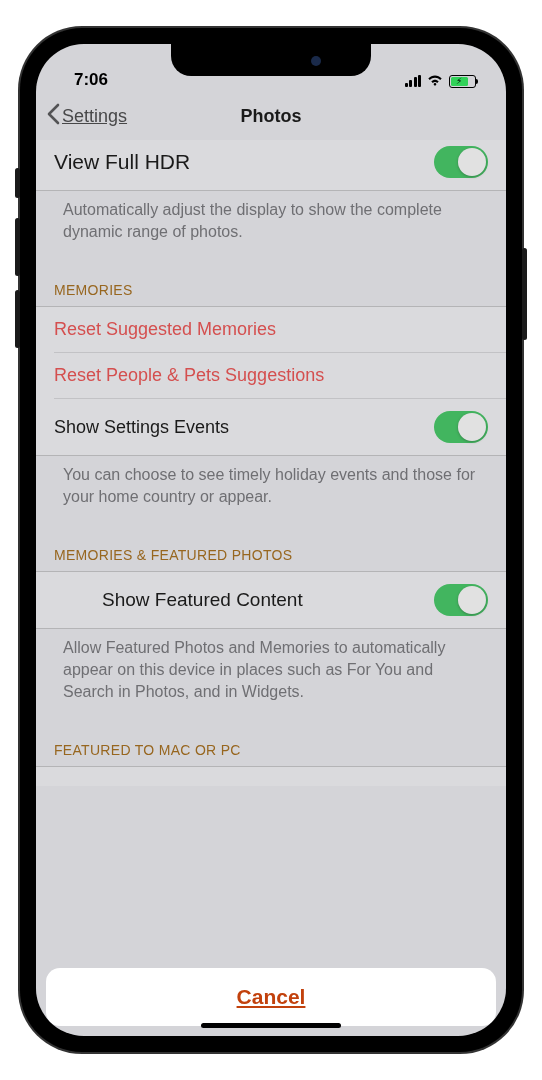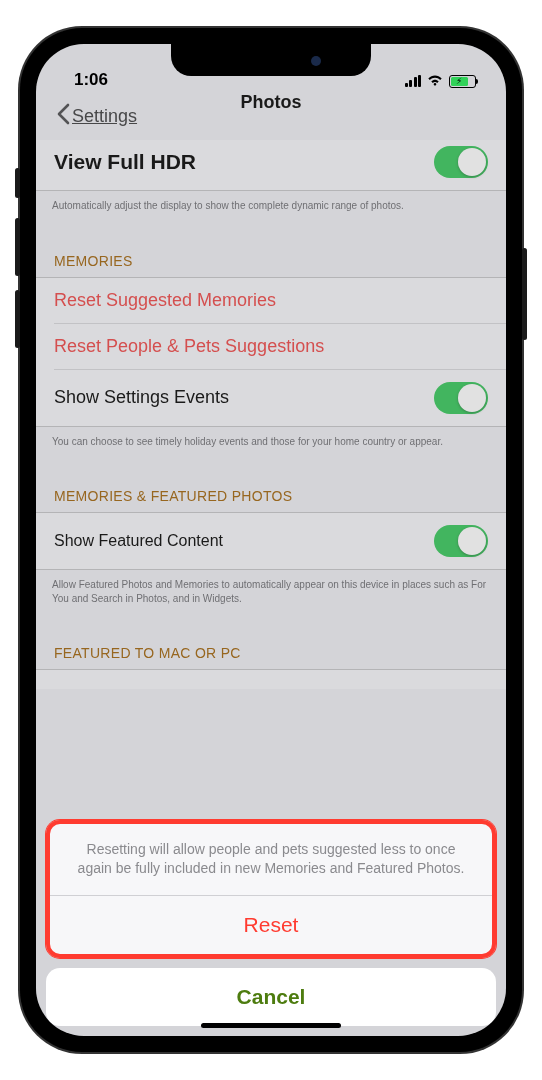--- a/index.html
+++ b/index.html
@@ -80,38 +80,39 @@
       width: 27px; height: 13px; border: 1.5px solid #000; border-radius: 3px; position: relative;
       display: flex; align-items: center; padding: 1px;
     }
     .battery::after { content:""; position:absolute; right:-3px; top:3.5px; width:2px; height:5px; background:#000; border-radius:0 2px 2px 0;}
     .battery-fill { height:100%; width:72%; background:#30d158; border-radius:1.5px; position: relative;}
     .bolt { position: absolute; left: 50%; top: 50%; transform: translate(-50%,-50%); font-size: 9px; color: #000; }
     
     .nav {
       height: 48px;
       display: flex;
-      padding: 0 20px;
+      align-items: center;
+      padding: 0 10px;
       position: relative;
       z-index: 3;
     }
     .back { display: flex; align-items: center; gap: 2px; color: #444; }
     .back-chevron svg { width: 14px; height: 22px; }
     .back-label { font-size: 18px; text-decoration: underline; color: #3a3a3c; }
     .nav-title { position: absolute; left:0; right:0; text-align: center; font-size: 18px; font-weight: 600; color: #000; pointer-events: none;}
     
     .content { position: relative; padding: 0; z-index: 3; }
     .group { border-top: 0.5px solid #c6c6c8; border-bottom: 0.5px solid #c6c6c8; background: #f7f7fa; }
     .row {
       display: flex; align-items: center; justify-content: space-between;
       padding: 12px 18px; font-size: 18px; background: #f7f7fa;
     }
     .row-sep { border-top: 0.5px solid #d8d8dc; margin-left: 18px; }
     .link-row { color: #ef4444; font-weight: 500; }
-    .footer-text { padding: 8px 16px 18px; font-size: 10px; color: #6d6d72; line-height: 1.35; }
+    .footer-text { padding: 8px 27px 18px; font-size: 16px; color: #6d6d72; line-height: 1.35; }
     .header-text { padding: 22px 18px 8px; font-size: 14px; color: #a16207; letter-spacing: 0.3px; }
     .toggle {
       width: 54px; height: 32px; background: #34c759; border-radius: 16px; position: relative; flex-shrink: 0;
     }
     .toggle::after {
       content:""; position:absolute; right:2px; top:2px; width:28px; height:28px; background:#fff; border-radius:50%; box-shadow: 0 1px 3px rgba(0,0,0,.3);
     }
     .row-label { color: #000; }
     
     .partial-row { height: 20px; background: #f7f7fa; border-top: 0.5px solid #c6c6c8; }
@@ -143,21 +144,22 @@
       color: #ff3b30;
     }
     .sheet-cancel {
       margin-top: 10px;
       background: #fff;
       border-radius: 14px;
       padding: 17px;
       text-align: center;
       font-size: 21px;
       font-weight: 600;
-      color: #4d7c0f;
+      color: #c2410c;
+      text-decoration: underline;
     }
     .home-indicator {
       position: absolute;
       bottom: 8px;
       left: 50%;
       transform: translateX(-50%);
       width: 140px;
       height: 5px;
       background: #000;
       border-radius: 3px;
@@ -170,21 +172,21 @@
 <div class="device-frame">
   <div class="side-btn silence"></div>
   <div class="side-btn vol-up"></div>
   <div class="side-btn vol-down"></div>
   <div class="side-btn power"></div>
 
   <div class="screen">
     <div class="notch"></div>
 
     <div class="status-bar">
-      <div class="status-left">1:06</div>
+      <div class="status-left">7:06</div>
       <div class="status-right">
         <div class="signal">
           <div class="signal-bar" style="height:4px"></div>
           <div class="signal-bar" style="height:7px"></div>
           <div class="signal-bar" style="height:10px"></div>
           <div class="signal-bar" style="height:12px"></div>
         </div>
         <span class="wifi-icon">
           <svg viewBox="0 0 18 14">
               <path d="M9 13.5c.7 0 1.3-.6 1.3-1.3S9.7 10.9 9 10.9s-1.3.6-1.3 1.3.6 1.3 1.3 1.3zm-3.7-4l1.5 1.5c.6-.6 1.4-.9 2.2-.9s1.6.3 2.2.9l1.5-1.5C11.5 8.3 10.3 7.8 9 7.8s-2.5.5-3.7 1.7zm-3-3l1.5 1.5C5.3 6.5 7 5.8 9 5.8s3.7.7 5.2 2.2l1.5-1.5C13.8 4.6 11.5 3.6 9 3.6S4.2 4.6 2.3 6.5z" fill="#000"></path>
@@ -206,21 +208,21 @@
             </svg>
         </span>
         <span class="back-label">Settings</span>
       </div>
       <div class="nav-title">Photos</div>
     </div>
 
     <div class="content">
 
       <div class="group" style="border-top:none;">
-        <div class="row" style="font-size:21px; font-weight:700; padding-top:6px;justify-content:space-between;">
+        <div class="row" style="font-size:21px; font-weight:400; padding-top:6px;justify-content:space-between;">
           <span class="row-label">View Full HDR</span>
           <div class="toggle"></div>
         </div>
       </div>
       <div class="footer-text">Automatically adjust the display to show the complete dynamic range of photos.</div>
 
       <div class="header-text">MEMORIES</div>
       <div class="group">
         <div class="row link-row">
           <span>Reset Suggested Memories</span>
@@ -233,35 +235,31 @@
         <div class="row">
           <span class="row-label">Show Settings Events</span>
           <div class="toggle"></div>
         </div>
       </div>
       <div class="footer-text">You can choose to see timely holiday events and those for your home country or appear.</div>
 
       <div class="header-text">MEMORIES &amp; FEATURED PHOTOS</div>
       <div class="group">
         <div class="row">
-          <span class="row-label" style="font-size:16px;">Show Featured Content</span>
+          <span class="row-label" style="font-size:19px;margin-left:48px;">Show Featured Content</span>
           <div class="toggle"></div>
         </div>
       </div>
       <div class="footer-text">Allow Featured Photos and Memories to automatically appear on this device in places such as For You and Search in Photos, and in Widgets.</div>
 
       <div class="header-text">FEATURED TO MAC OR PC</div>
       <div class="partial-row"></div>
     </div>
 
     <div class="dim-overlay"></div>
 
     <div class="sheet">
-      <div class="sheet-group">
-        <div class="sheet-msg">Resetting will allow people and pets suggested less to once again be fully included in new Memories and Featured Photos.</div>
-        <div class="sheet-action">Reset</div>
-      </div>
       <div class="sheet-cancel">Cancel</div>
     </div>
 
     <div class="home-indicator"></div>
   </div>
 </div>
 
 </body></html>

